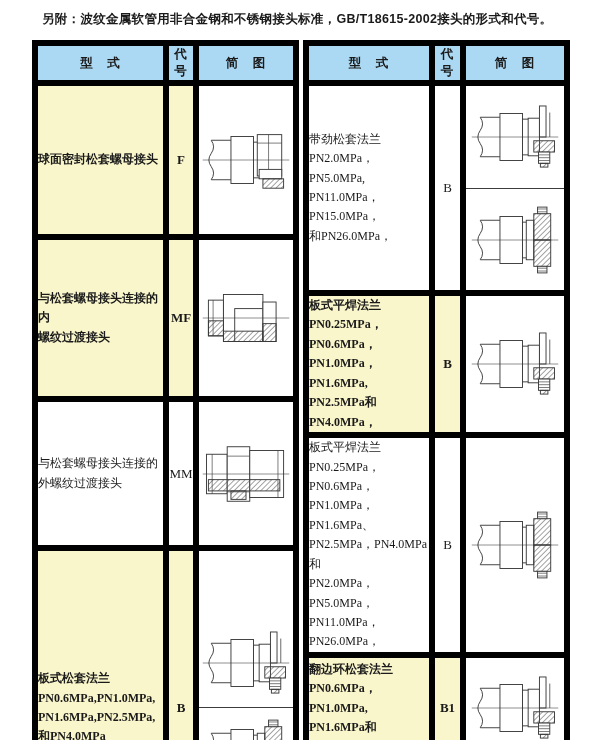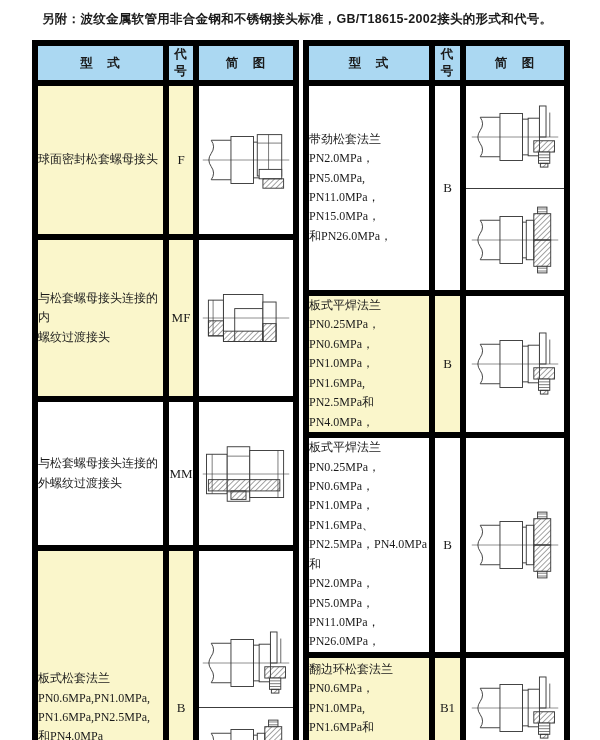--- a/index.html
+++ b/index.html
@@ -21,21 +21,21 @@
   }
   td.type{
     font-family:"Liberation Serif",serif;font-size:12px;line-height:1.62;
     padding:4px 4px 4px 8px;white-space:pre-line;vertical-align:middle;
   }
   td.code{
     font-family:"Liberation Serif",serif;font-size:13px;text-align:center;
     vertical-align:middle;
   }
   td.diag{vertical-align:middle;text-align:center;background:#fff;}
-  .hl{background:#faf6cb;}
+  .hl{background:#faf6cb;font-weight:bold;}
   .stack{display:flex;flex-direction:column;}
   .stack .sub{display:flex;align-items:center;justify-content:center;}
   .stack .sub + .sub{border-top:1px solid #3c3c3c;}
   .dsvg{display:block;margin:0 auto;}
 </style>
 </head>
 <body>
 
 <svg width="0" height="0" style="position:absolute" aria-hidden="true">
   <defs>

